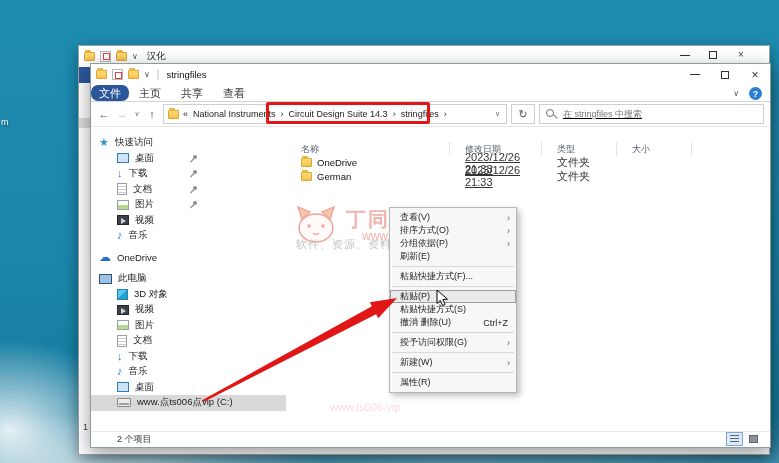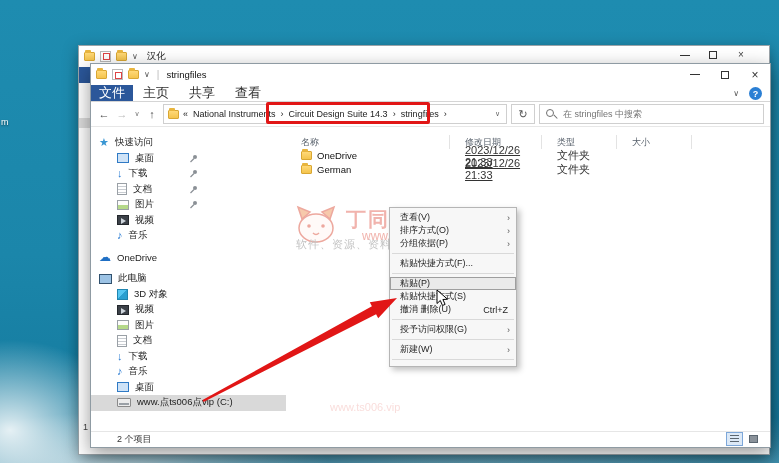--- a/index.html
+++ b/index.html
@@ -33,50 +33,50 @@
   .qat { display:flex; align-items:center; gap:5px; }
   .qat-sep { color:#bbb; font-size:10px; margin:0 2px; }
   .win-title { font-size:9.5px; color:#111; margin-left:5px; }
   .winctrls { position:absolute; right:0; top:0; height:21px; display:flex; }
   .winctrls > div { width:30px; height:21px; display:flex; align-items:center; justify-content:center; color:#333; }
   .gl-min { width:10px; height:1px; background:#333; }
   .gl-max { width:8px; height:8px; border:1px solid #333; }
   .gl-close { font-size:12px; line-height:1; }
 
   .tabsrow { position:relative; height:17px; display:flex; align-items:stretch; border-bottom:1px solid #d5d5d5; }
-  .tab { font-size:13px; color:#333; display:flex; align-items:center; padding:0 10px; }
+  .tab { font-size:11px; color:#333; display:flex; align-items:center; padding:0 10px;border-radius:7px; }
   .tab.active { background:#2b579a; color:#fff; padding:0 8px; }
   .ribbon-right { position:absolute; right:8px; top:0; height:17px; display:flex; align-items:center; gap:10px; }
   .chev { font-size:8px; color:#555; }
   .help { width:13px; height:13px; border-radius:50%; background:#2a7fd4; color:#fff; font-size:9px; font-weight:bold; display:flex; align-items:center; justify-content:center; }
 
   .addrrow { height:25px; display:flex; align-items:center; padding:0 6px; border-bottom:1px solid #e7e7e7; gap:4px; }
   .nav { font-size:11px; color:#4a4a4a; width:14px; text-align:center; }
   .nav.dis { color:#b9b9b9; }
   .nav.sm { font-size:7px; width:8px; color:#777; }
   .addrbox { width:344px; height:20px; border:1px solid #cfcfcf; display:flex; align-items:center; padding:0 4px; gap:4px; font-size:9px; color:#222; }
   .addrbox .crumbs { display:flex; gap:5px; align-items:center; white-space:nowrap; overflow:hidden; flex:1; }
   .addrbox .dd { font-size:7px; color:#666; padding:0 2px; }
   .refbox { width:24px; height:20px; border:1px solid #cfcfcf; display:flex; align-items:center; justify-content:center; font-size:11px; color:#555; }
-  .searchbox { flex:1; height:20px; border:1px solid #cfcfcf; display:flex; align-items:center; padding:0 6px; gap:6px; }
+  .searchbox { flex:1; height:20px; border:1px solid #cfcfcf; display:flex; align-items:center; padding:0 6px; gap:6px;text-decoration:underline; }
   .searchbox input { border:0; outline:0; flex:1; font-size:9px; color:#555; font-family:inherit; background:transparent; }
   .i-search { position:relative; width:11px; height:11px; display:inline-block; flex:none; }
   .i-search::before { content:""; position:absolute; left:0; top:0; width:6px; height:6px; border:1.4px solid #707070; border-radius:50%; }
   .i-search::after { content:""; position:absolute; left:6.5px; top:7.5px; width:4.5px; height:1.4px; background:#707070; transform:rotate(45deg); }
 
   .main { position:absolute; left:0; top:63px; right:0; bottom:16px; display:flex; }
   .sidebar { width:195px; padding-top:8px; overflow:hidden; }
   .srow { height:15.5px; display:flex; align-items:center; gap:6px; font-size:9.5px; color:#222; padding-left:8px; position:relative; }
   .srow.lvl1 { padding-left:26px; }
   .srow.sel { background:#d9d9d9; }
   .gap6 { height:6px; }
   .pin { position:absolute; right:88px; }
 
   .filearea { flex:1; position:relative; }
-  .lheader { display:flex; height:14px; margin-top:8px; font-size:9px; color:#57606b; }
+  .lheader { display:flex; height:14px; margin-top:15px; font-size:9px; color:#57606b; }
   .lheader > div { padding-left:15px; border-right:1px solid #e3e3e3; display:flex; align-items:center; }
   .lh-name { width:164px; } .lh-date { width:92px; } .lh-type { width:75px; } .lh-size { width:75px; }
   .frow { display:flex; height:13.5px; align-items:center; font-size:9.5px; color:#111; }
   .frow .c-name { width:164px; padding-left:15px; display:flex; align-items:center; gap:5px; }
   .frow .c-date { width:92px; padding-left:15px; font-size:11px; color:#333;text-decoration:underline; }
   .frow .c-type { width:75px; padding-left:15px; font-size:11px; color:#333; }
 
   .statusbar { position:absolute; left:0; right:0; bottom:0; height:16px; border-top:1px solid #e6e6e6;
     display:flex; align-items:center; font-size:9px; color:#333; padding-left:26px; }
   .viewbtns { position:absolute; right:8px; bottom:1px; display:flex; gap:2px; }
@@ -371,20 +371,23 @@
         <span class="sub">›</span>
       </div>
     <div class="mi">
         <span>排序方式(O)</span>
         <span class="sub">›</span>
       </div>
     <div class="mi">
         <span>分组依据(P)</span>
         <span class="sub">›</span>
       </div>
+    <div class="mi">
+        <span>刷新(E)</span>
+      </div>
     <div class="msep"></div>
     <div class="mi">
         <span>粘贴快捷方式(F)...</span>
       </div>
     <div class="msep"></div>
     <div class="mi hl">
         <span>粘贴(P)</span>
       </div>
     <div class="mi">
         <span>粘贴快捷方式(S)</span>
@@ -397,20 +400,23 @@
     <div class="mi">
         <span>授予访问权限(G)</span>
         <span class="sub">›</span>
       </div>
     <div class="msep"></div>
     <div class="mi">
         <span>新建(W)</span>
         <span class="sub">›</span>
       </div>
     <div class="msep"></div>
+    <div class="mi">
+        <span>属性(R)</span>
+      </div>
   </div>
 
   <div class="abs" id="annobox"></div>
 
   <svg class="abs" id="overlay" width="779" height="463" viewBox="0 0 779 463">
     <polygon points="203.5,401.9 376.1,314.2 378.2,318.2 397,298 369.8,302.3 371.9,306.3 202.5,400.1" fill="#e11616"></polygon>
     <path d="M437 290 l0 13.5 3.3,-3 2.2,5 2.6,-1.1 -2.2,-4.9 4.6,-0.3 Z" fill="#ffffff" stroke="#000000" stroke-width="1"></path>
   </svg>
 
 </div>

